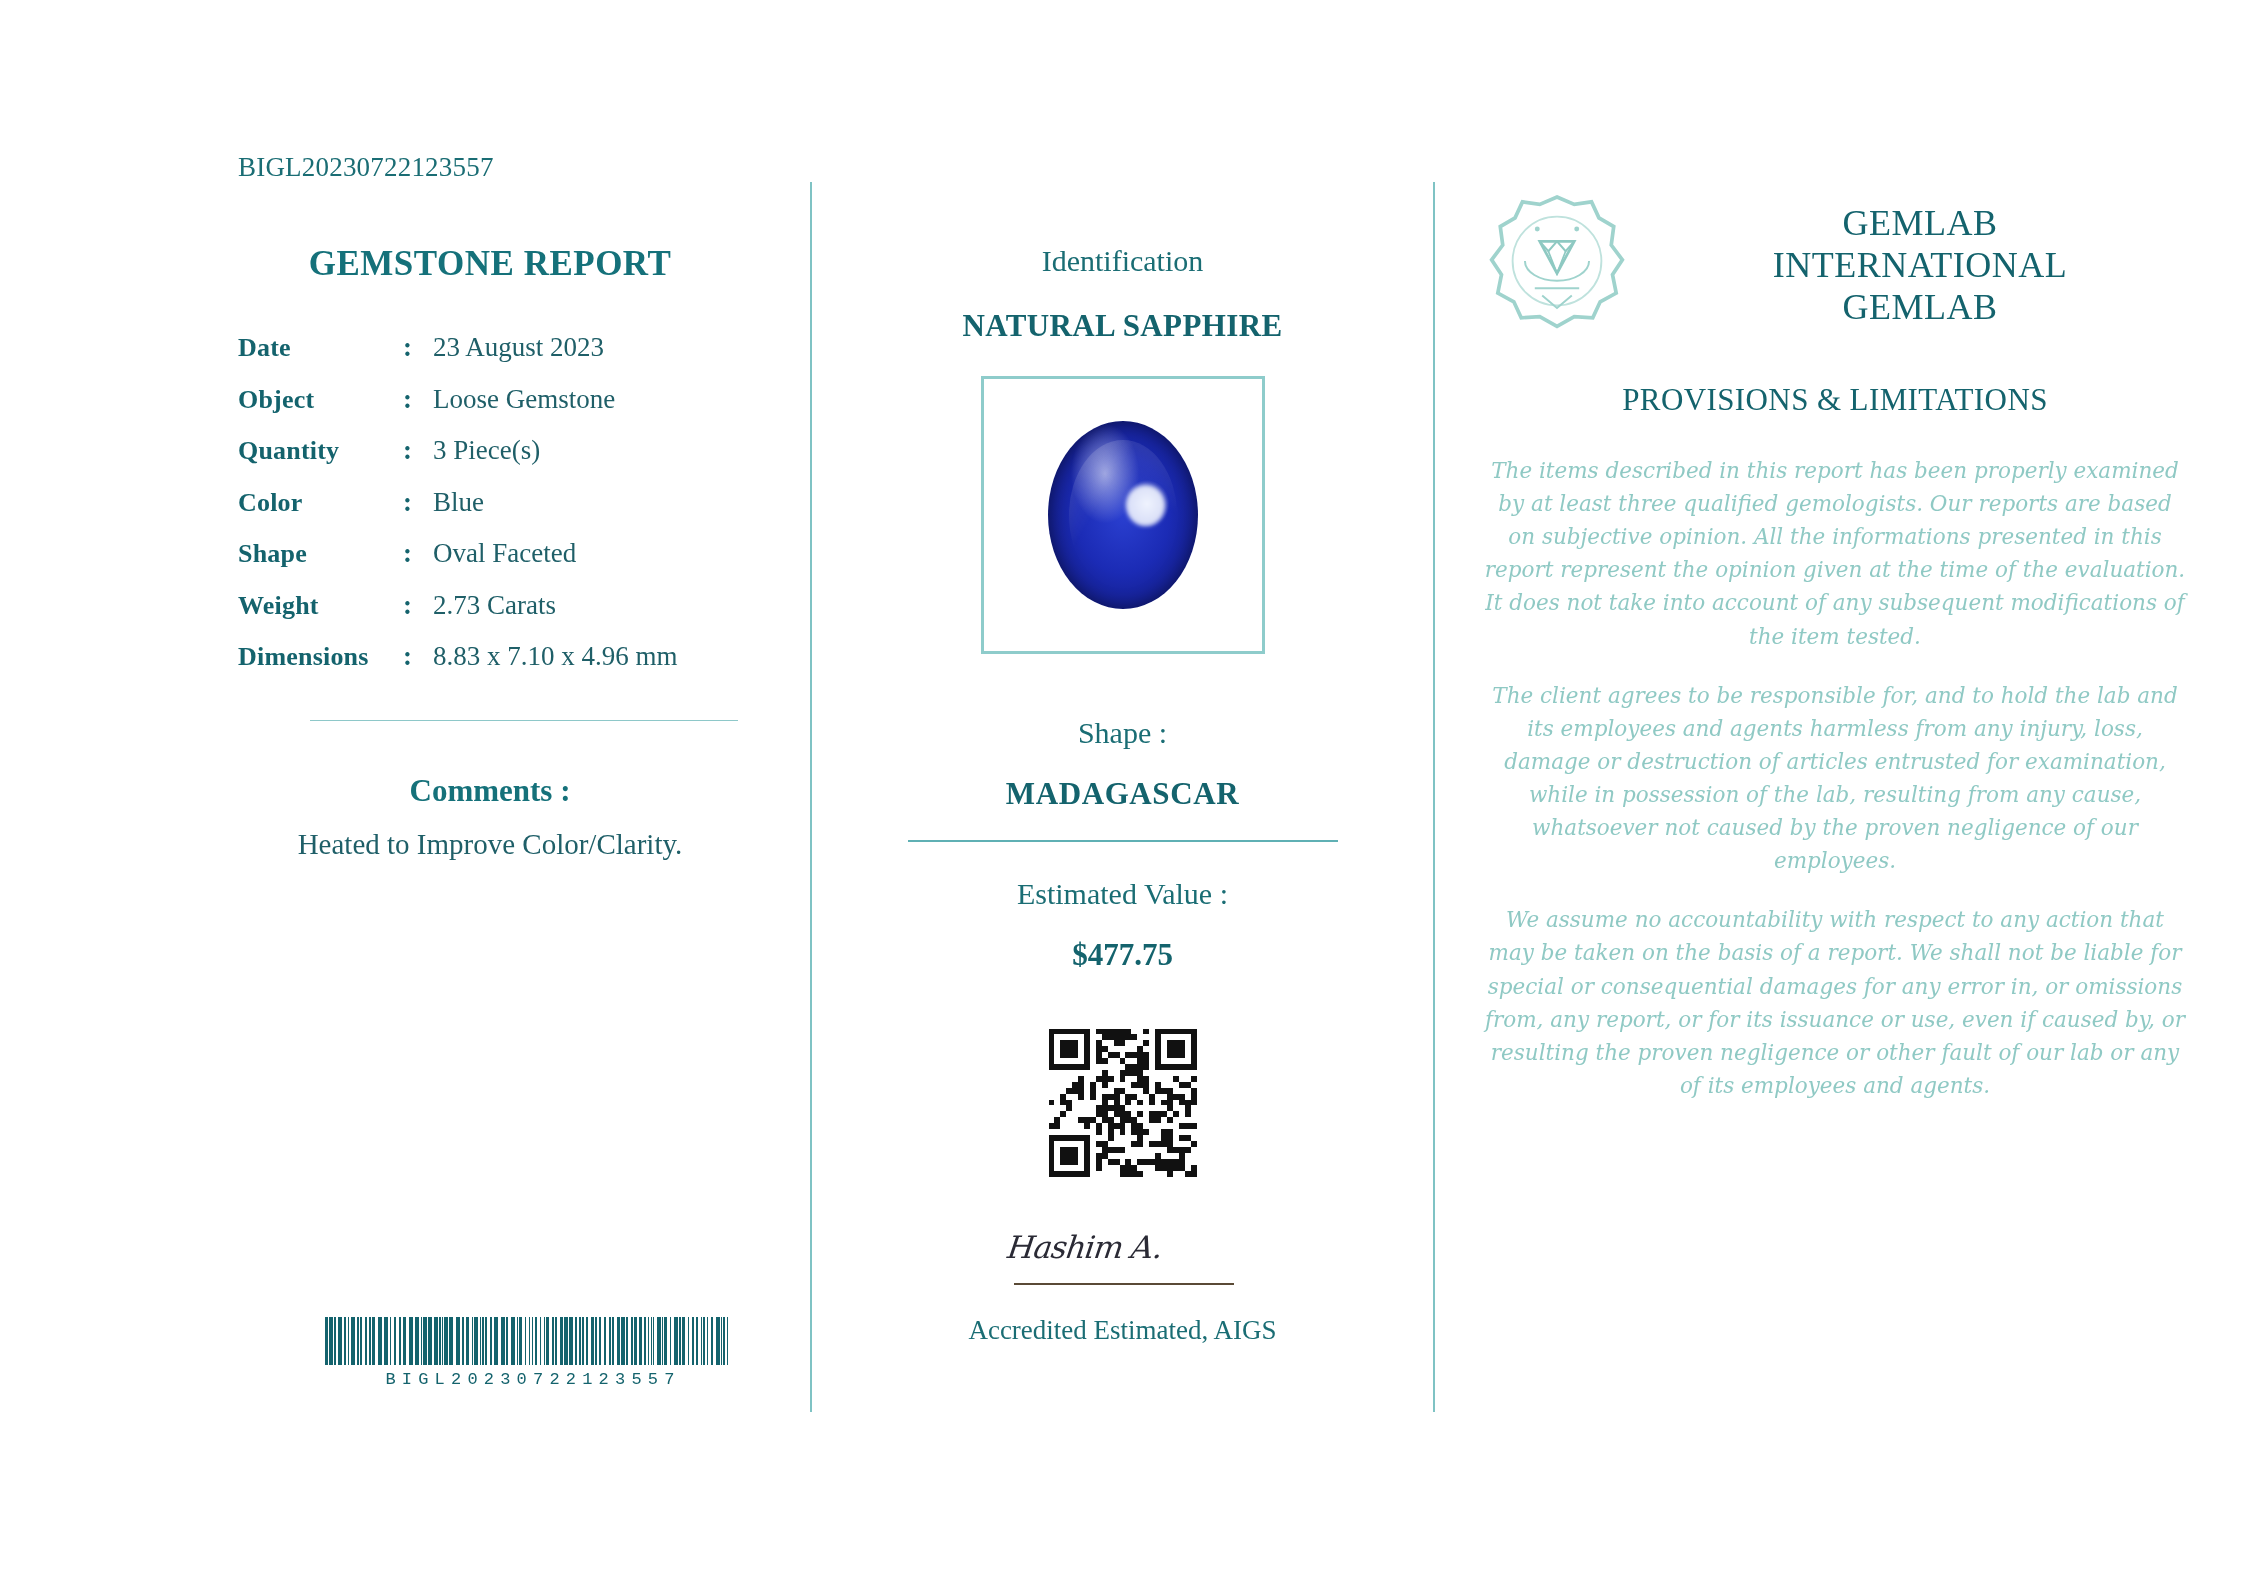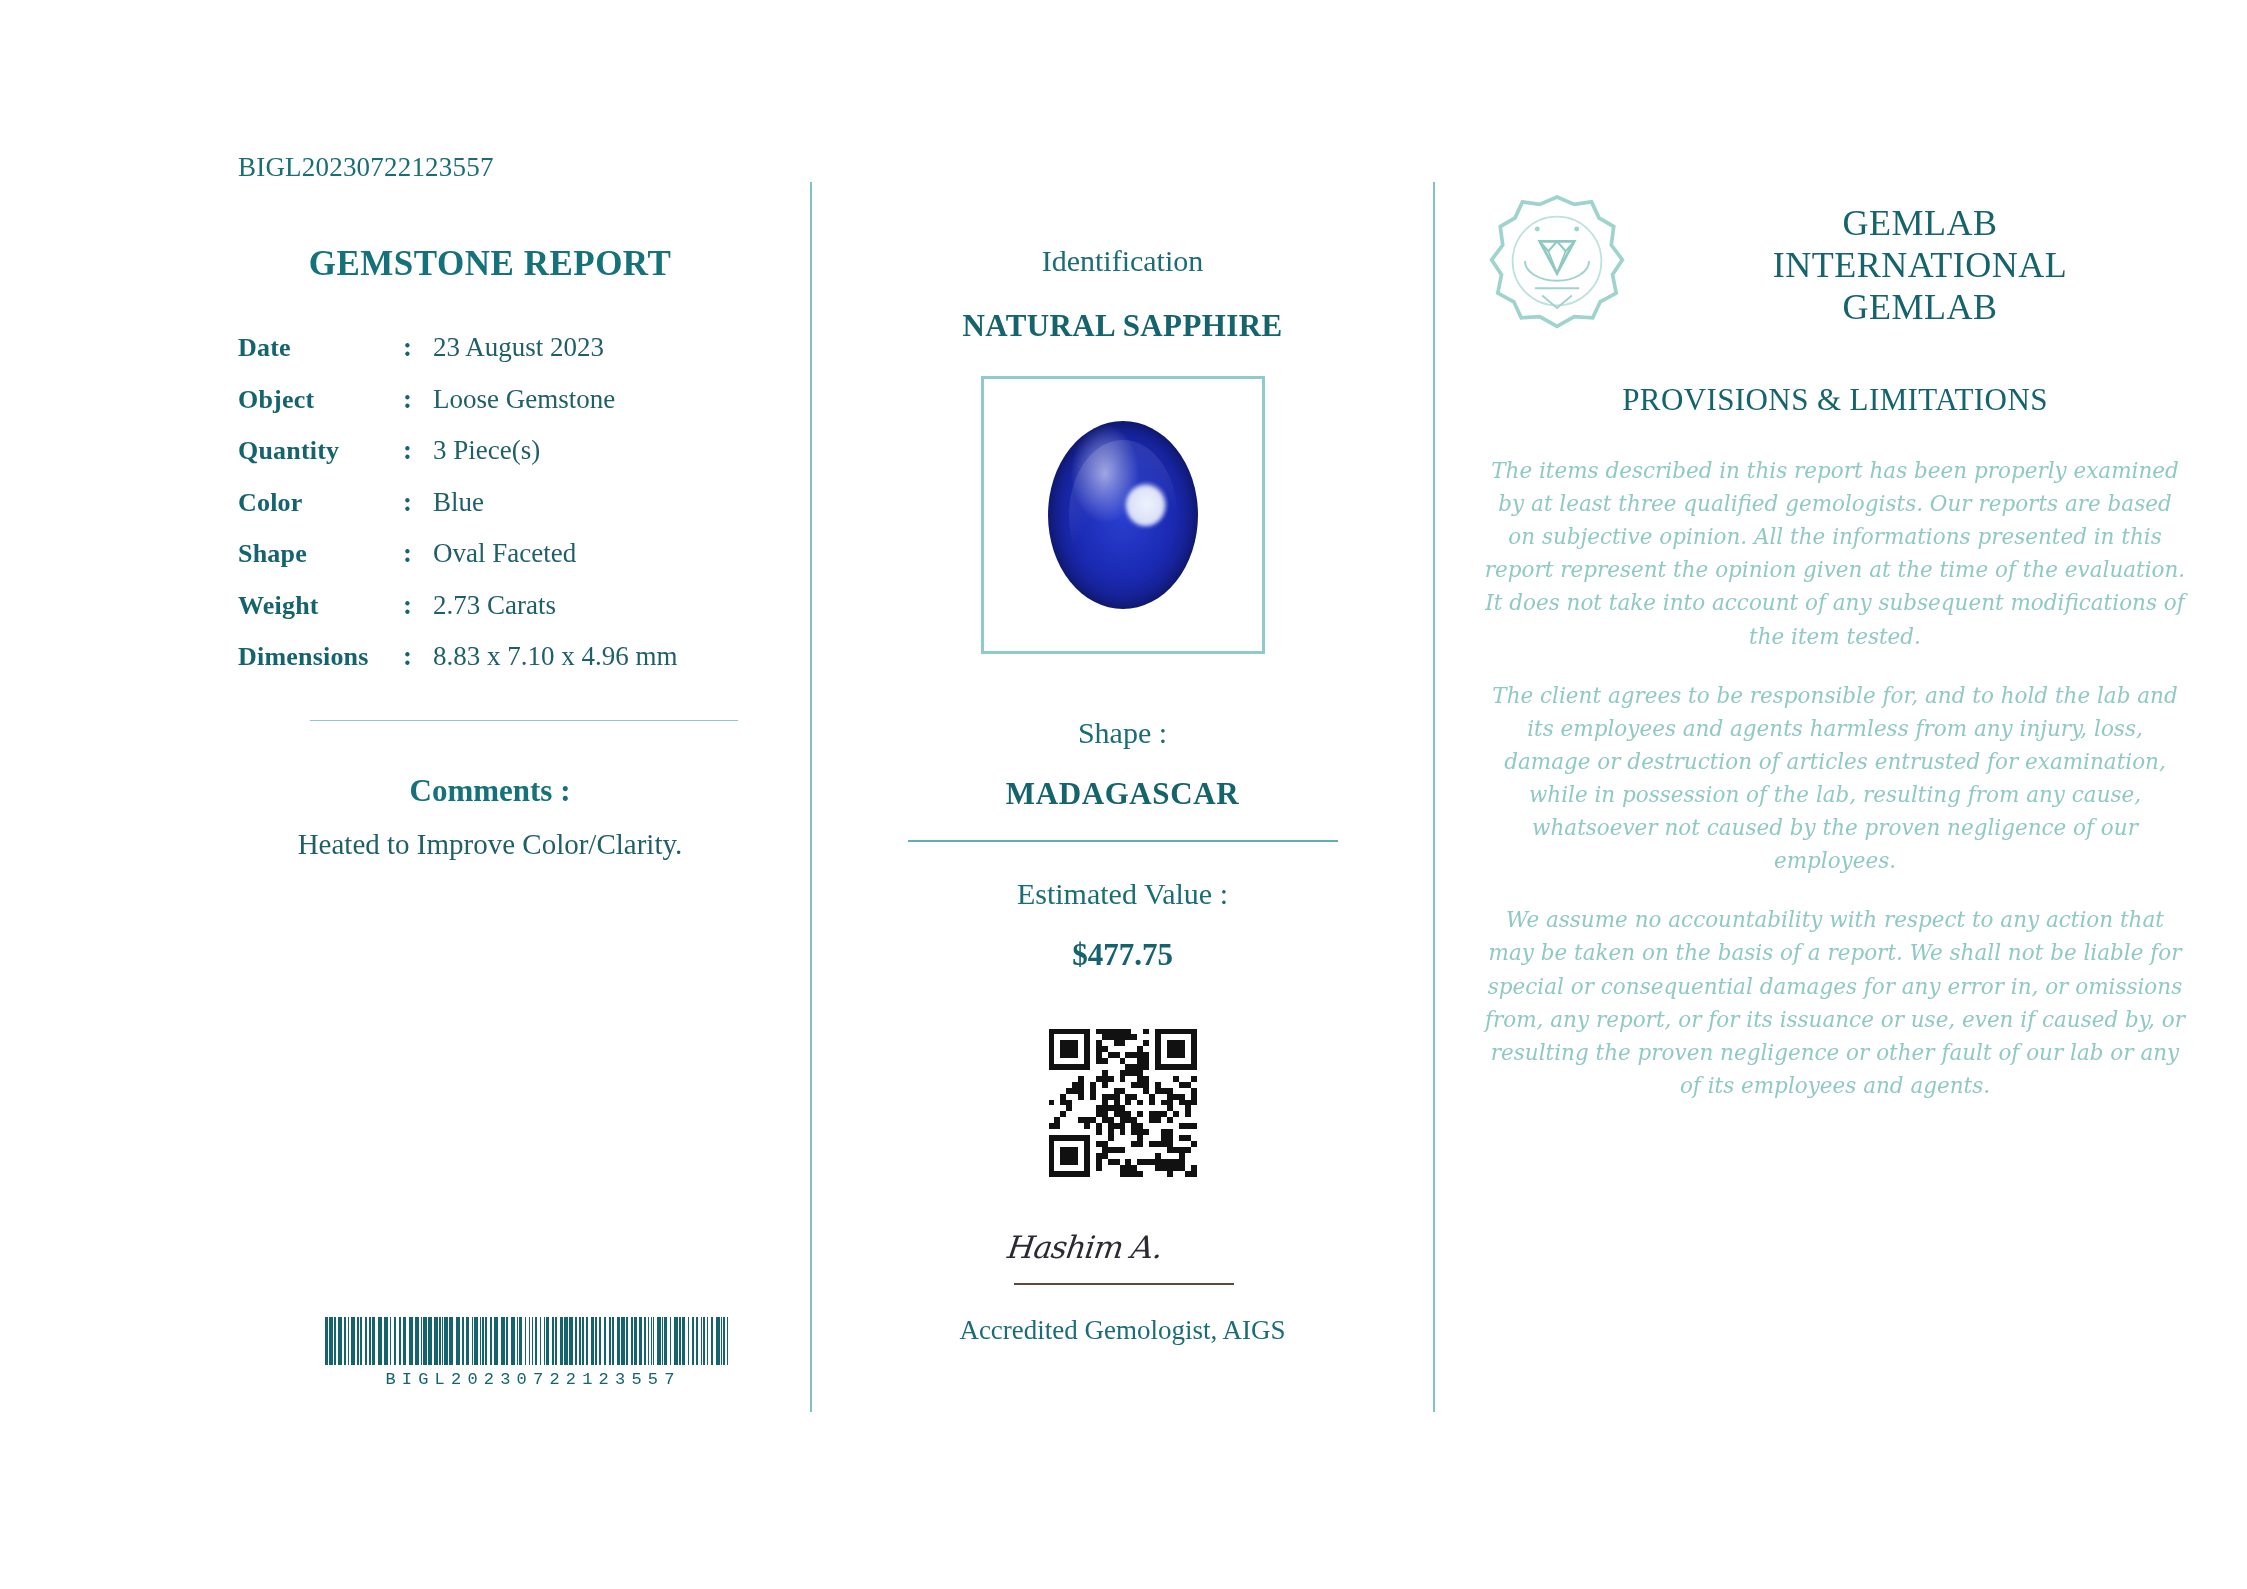--- a/index.html
+++ b/index.html
@@ -1117,21 +1117,21 @@
           <i style="background: transparent;"></i>
           <i style="background: transparent;"></i>
           <i></i>
           <i></i>
         </div>
 
       <div class="signature">
         <div class="sig-text">Hashim A.</div>
         <div class="sig-line"></div>
       </div>
-      <div class="mid-accredited">Accredited Gemologist, AIGS</div>
+      <div class="mid-accredited">Accredited Estimated, AIGS</div>
     </div>
 
     <div class="col col-right">
       <div class="brand-row">
         <div class="brand-logo">
           <svg viewBox="0 0 120 120" width="148" height="148" aria-hidden="true">
             <path d="M60 4 L74 10 L88 8 L94 21 L106 28 L104 43 L113 55 L105 67 L108 82 L95 89 L89 102 L74 101 L60 109 L46 101 L31 102 L25 89 L12 82 L15 67 L7 55 L16 43 L14 28 L26 21 L32 8 L46 10 Z" fill="none" stroke="#9fd3cd" stroke-width="3"></path>
             <circle cx="60" cy="56" r="36" fill="none" stroke="#bfe2dd" stroke-width="1.5"></circle>
             <path d="M46 40 L74 40 L60 66 Z" fill="none" stroke="#8ec9c2" stroke-width="2.2"></path>
             <path d="M46 40 L53 48 L60 40 L67 48 L74 40" fill="none" stroke="#8ec9c2" stroke-width="1.6"></path>

